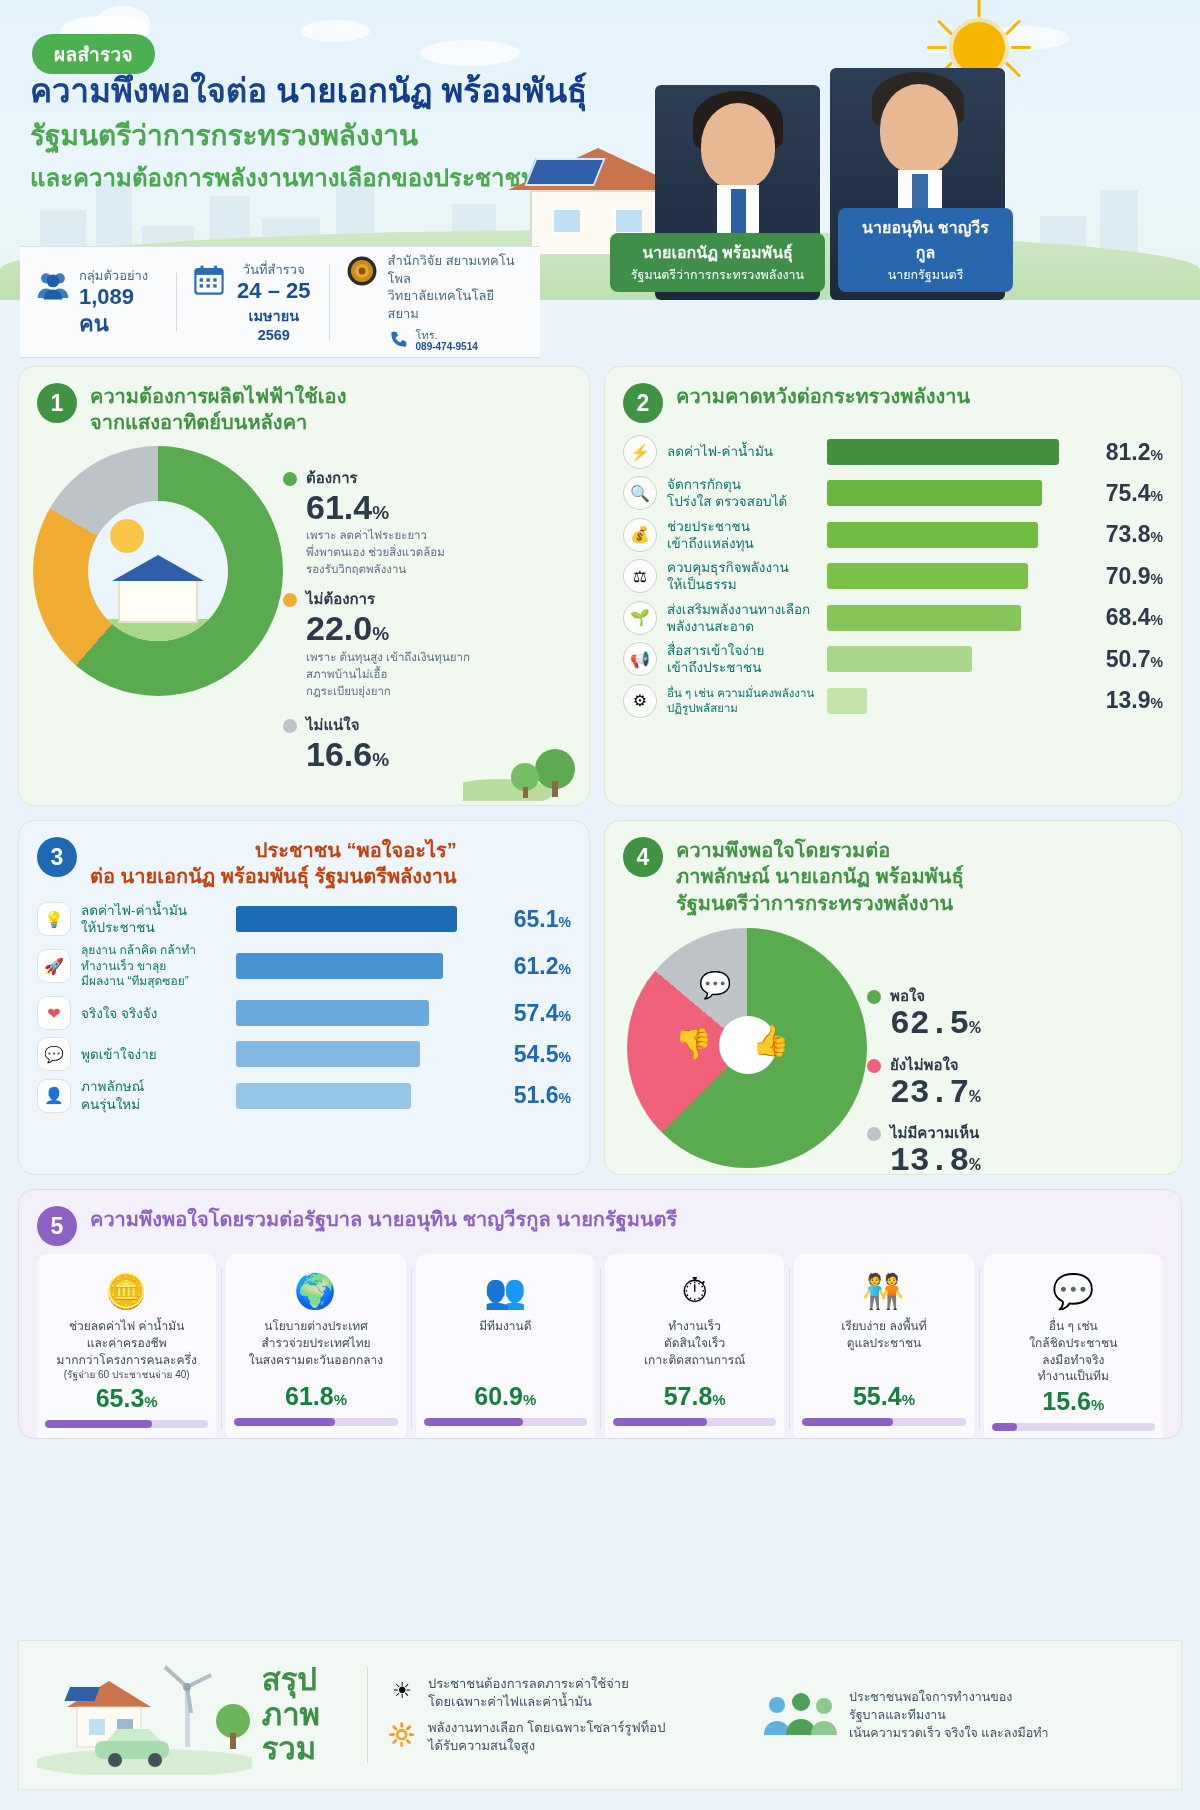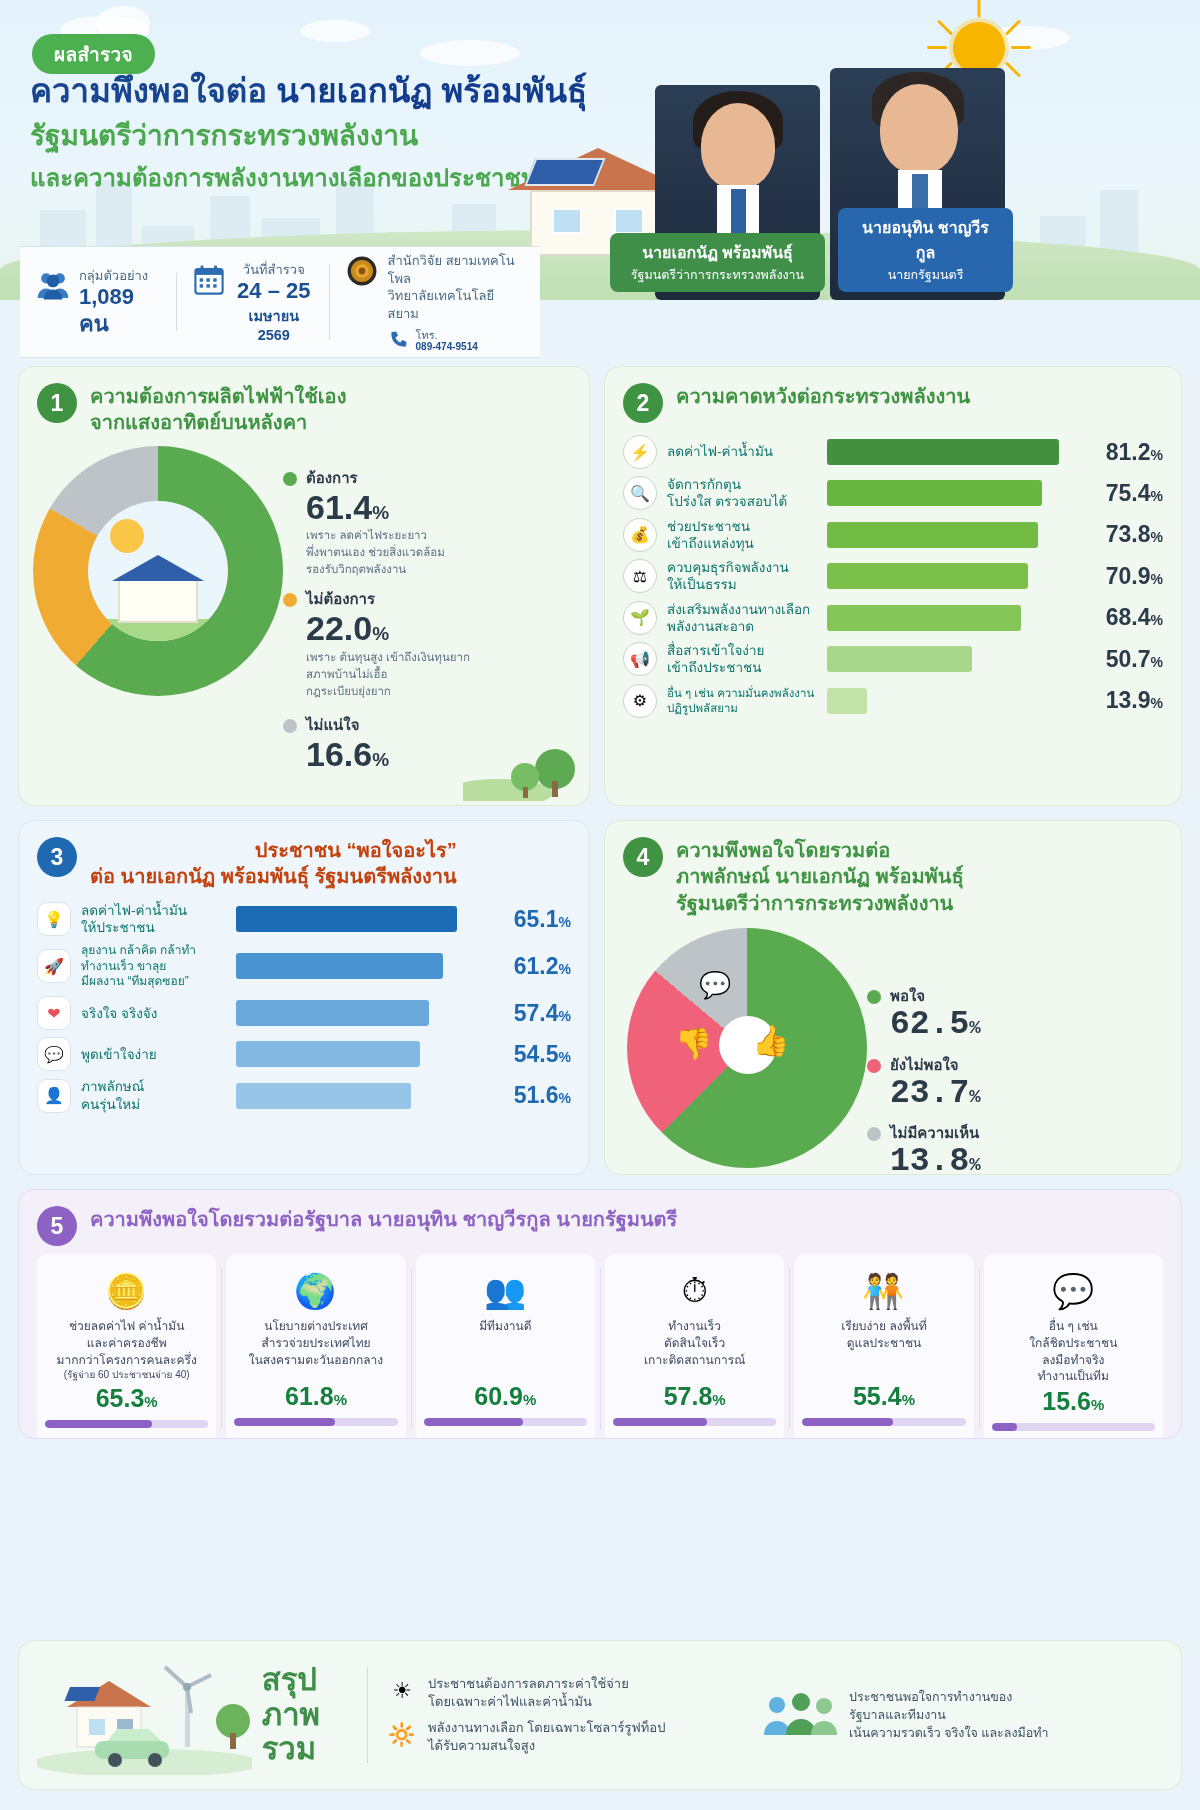--- a/index.html
+++ b/index.html
@@ -146,21 +146,21 @@
             position:relative; }
   .s5card + .s5card::before{content:"";position:absolute;left:-5px;top:14px;bottom:14px;width:1px;background:#e3dcf0;}
   .s5ico { height:54px; display:flex;align-items:center;justify-content:center;font-size:34px; }
   .s5txt { font-size:12px; color:#3a4a5c; line-height:1.4; min-height:62px; }
   .s5pct { font-size:25px; font-weight:bold; color:#15803d; margin:2px 0 7px; }
   .s5pct small{font-size:15px;}
   .s5bar { height:8px; border-radius:5px; background:#e0d6f2; overflow:hidden; }
   .s5fill{ height:8px; background:#8d62c4; border-radius:5px; }
 
   
-  .summary { margin:0 18px; background:#f2f8f3; border:1px solid #dcead6; border-radius:16px;
+  .summary { margin:0 18px; background:#f2f8f3; border:1px solid #dcead6; border-radius:0;
              height:150px; display:flex; align-items:center; padding:0 18px; position:relative; overflow:hidden;justify-content:flex-end;}
   .sum-left { width:330px; display:flex; align-items:center; gap:10px; }
   .sum-title { font-size:31px; font-weight:bold; color:#3f8f49; line-height:1.12; }
   .sum-mid { width:380px; border-left:1px solid #cfe0cb; padding-left:18px; }
   .sum-row { display:flex; gap:10px; align-items:flex-start; margin:8px 0; }
   .sum-ico { width:32px;height:32px;flex:0 0 32px;display:flex;align-items:center;justify-content:center;font-size:22px;}
   .sum-txt { font-size:13px; color:#3d5365; line-height:1.4; }
   .sum-right{ flex:1; display:flex; gap:10px; align-items:center; padding-left:14px;}
   .sum-rtxt{ font-size:12.5px; color:#3d5365; line-height:1.45; }
 </style>

